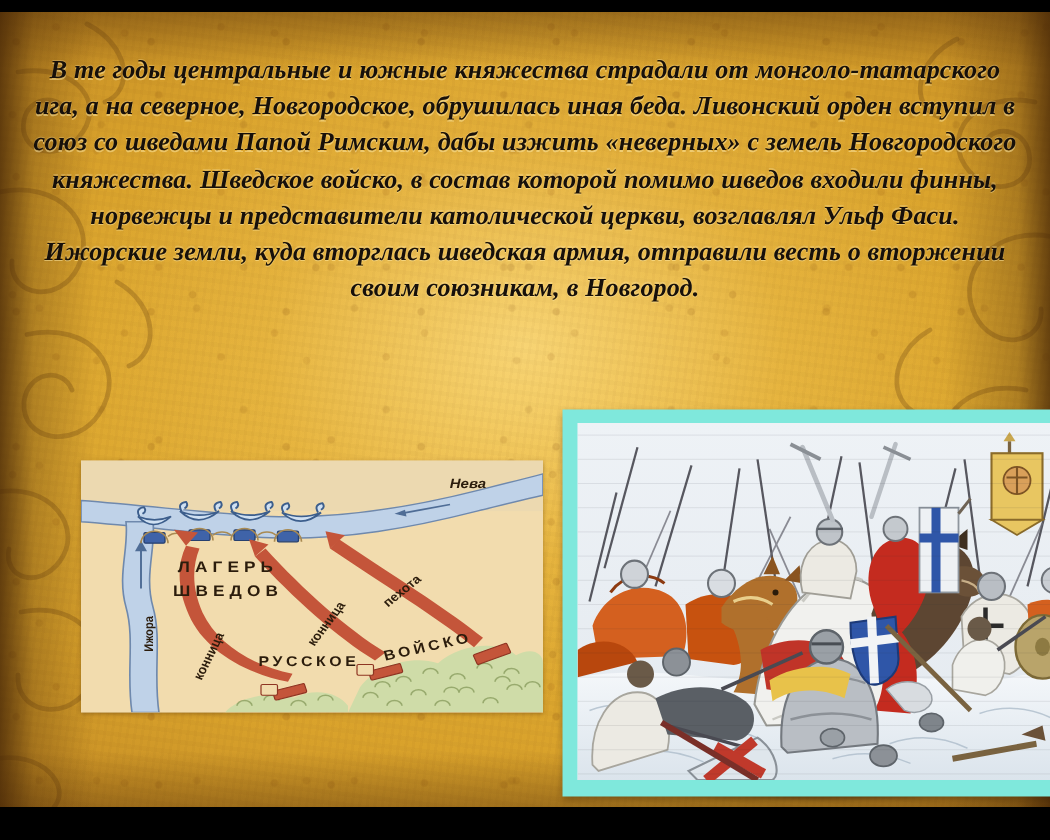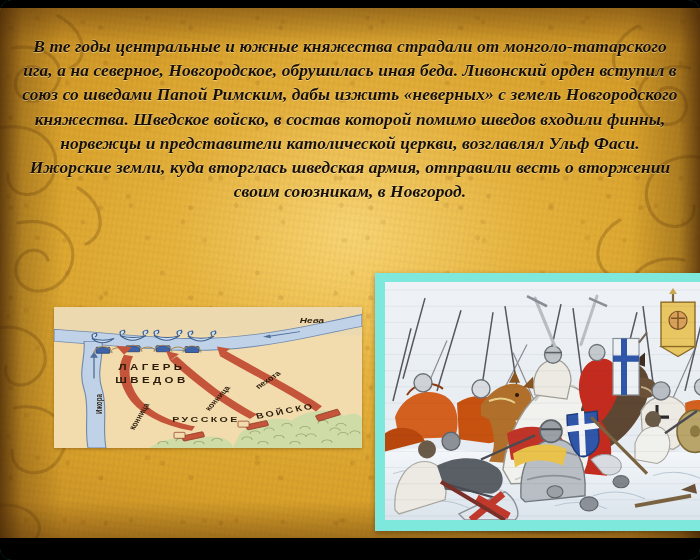--- a/index.html
+++ b/index.html
@@ -1,20 +1,20 @@
 <!DOCTYPE html>
 <html><head>
 <meta charset="utf-8">
 <style>
   html,body{margin:0;padding:0;background:#000;}
   body{width:700px;height:560px;overflow:hidden;
        font-family:"Liberation Serif", serif;}
 
   
-  #slide{position:relative;width:700px;height:560px;overflow:hidden;background:#0f766e;border-radius:12px;}
+  #slide{position:relative;width:700px;height:560px;overflow:hidden;background:#0f766e;}
 
   
   .band{position:absolute;left:0;width:700px;background:#000;z-index:40;}
   .band.top{top:0;height:8px;}
   .band.bottom{bottom:0;height:22px;}
 
   
   #parchment{position:absolute;left:0;top:8px;width:700px;height:530px;overflow:hidden;
     background:
       radial-gradient(ellipse 55% 60% at 50% 42%, rgba(255,226,140,.72) 0%, rgba(245,200,90,.25) 45%, rgba(200,140,35,0) 75%),
@@ -53,21 +53,21 @@
   #text-block{position:absolute;left:18px;top:34px;width:664px;z-index:12;
     text-align:center;color:#17100a;
     font-family:"Liberation Serif", serif;
     font-weight:700;font-style:italic;font-size:17.4px;line-height:24.2px;
     letter-spacing:.1px;
     text-shadow:0 1px 0 rgba(255,235,170,.50), 0 -1px 0 rgba(255,240,190,.25);
   }
   #text-block p{margin:0;}
 
   
-  #map-figure{position:absolute;left:14px;top:291px;width:308px;height:141px;z-index:15;
+  #map-figure{position:absolute;left:14px;top:291px;width:308px;height:168px;z-index:15;
     overflow:hidden;background:#ecd9b0;
     box-shadow:0 1px 3px rgba(60,30,5,.35);}
   #map-figure svg{display:block;width:100%;height:100%;}
 
   
   #painting-shadow{position:absolute;left:395px;top:508px;width:300px;height:26px;z-index:14;
     border-radius:50%;
     background:radial-gradient(ellipse at 50% 40%, rgba(25,12,2,.88) 0%, rgba(35,18,4,.60) 45%, rgba(60,35,10,0) 72%);
     filter:blur(1px);}
   #painting-frame{position:absolute;left:335px;top:257px;width:360px;height:258px;z-index:16;

